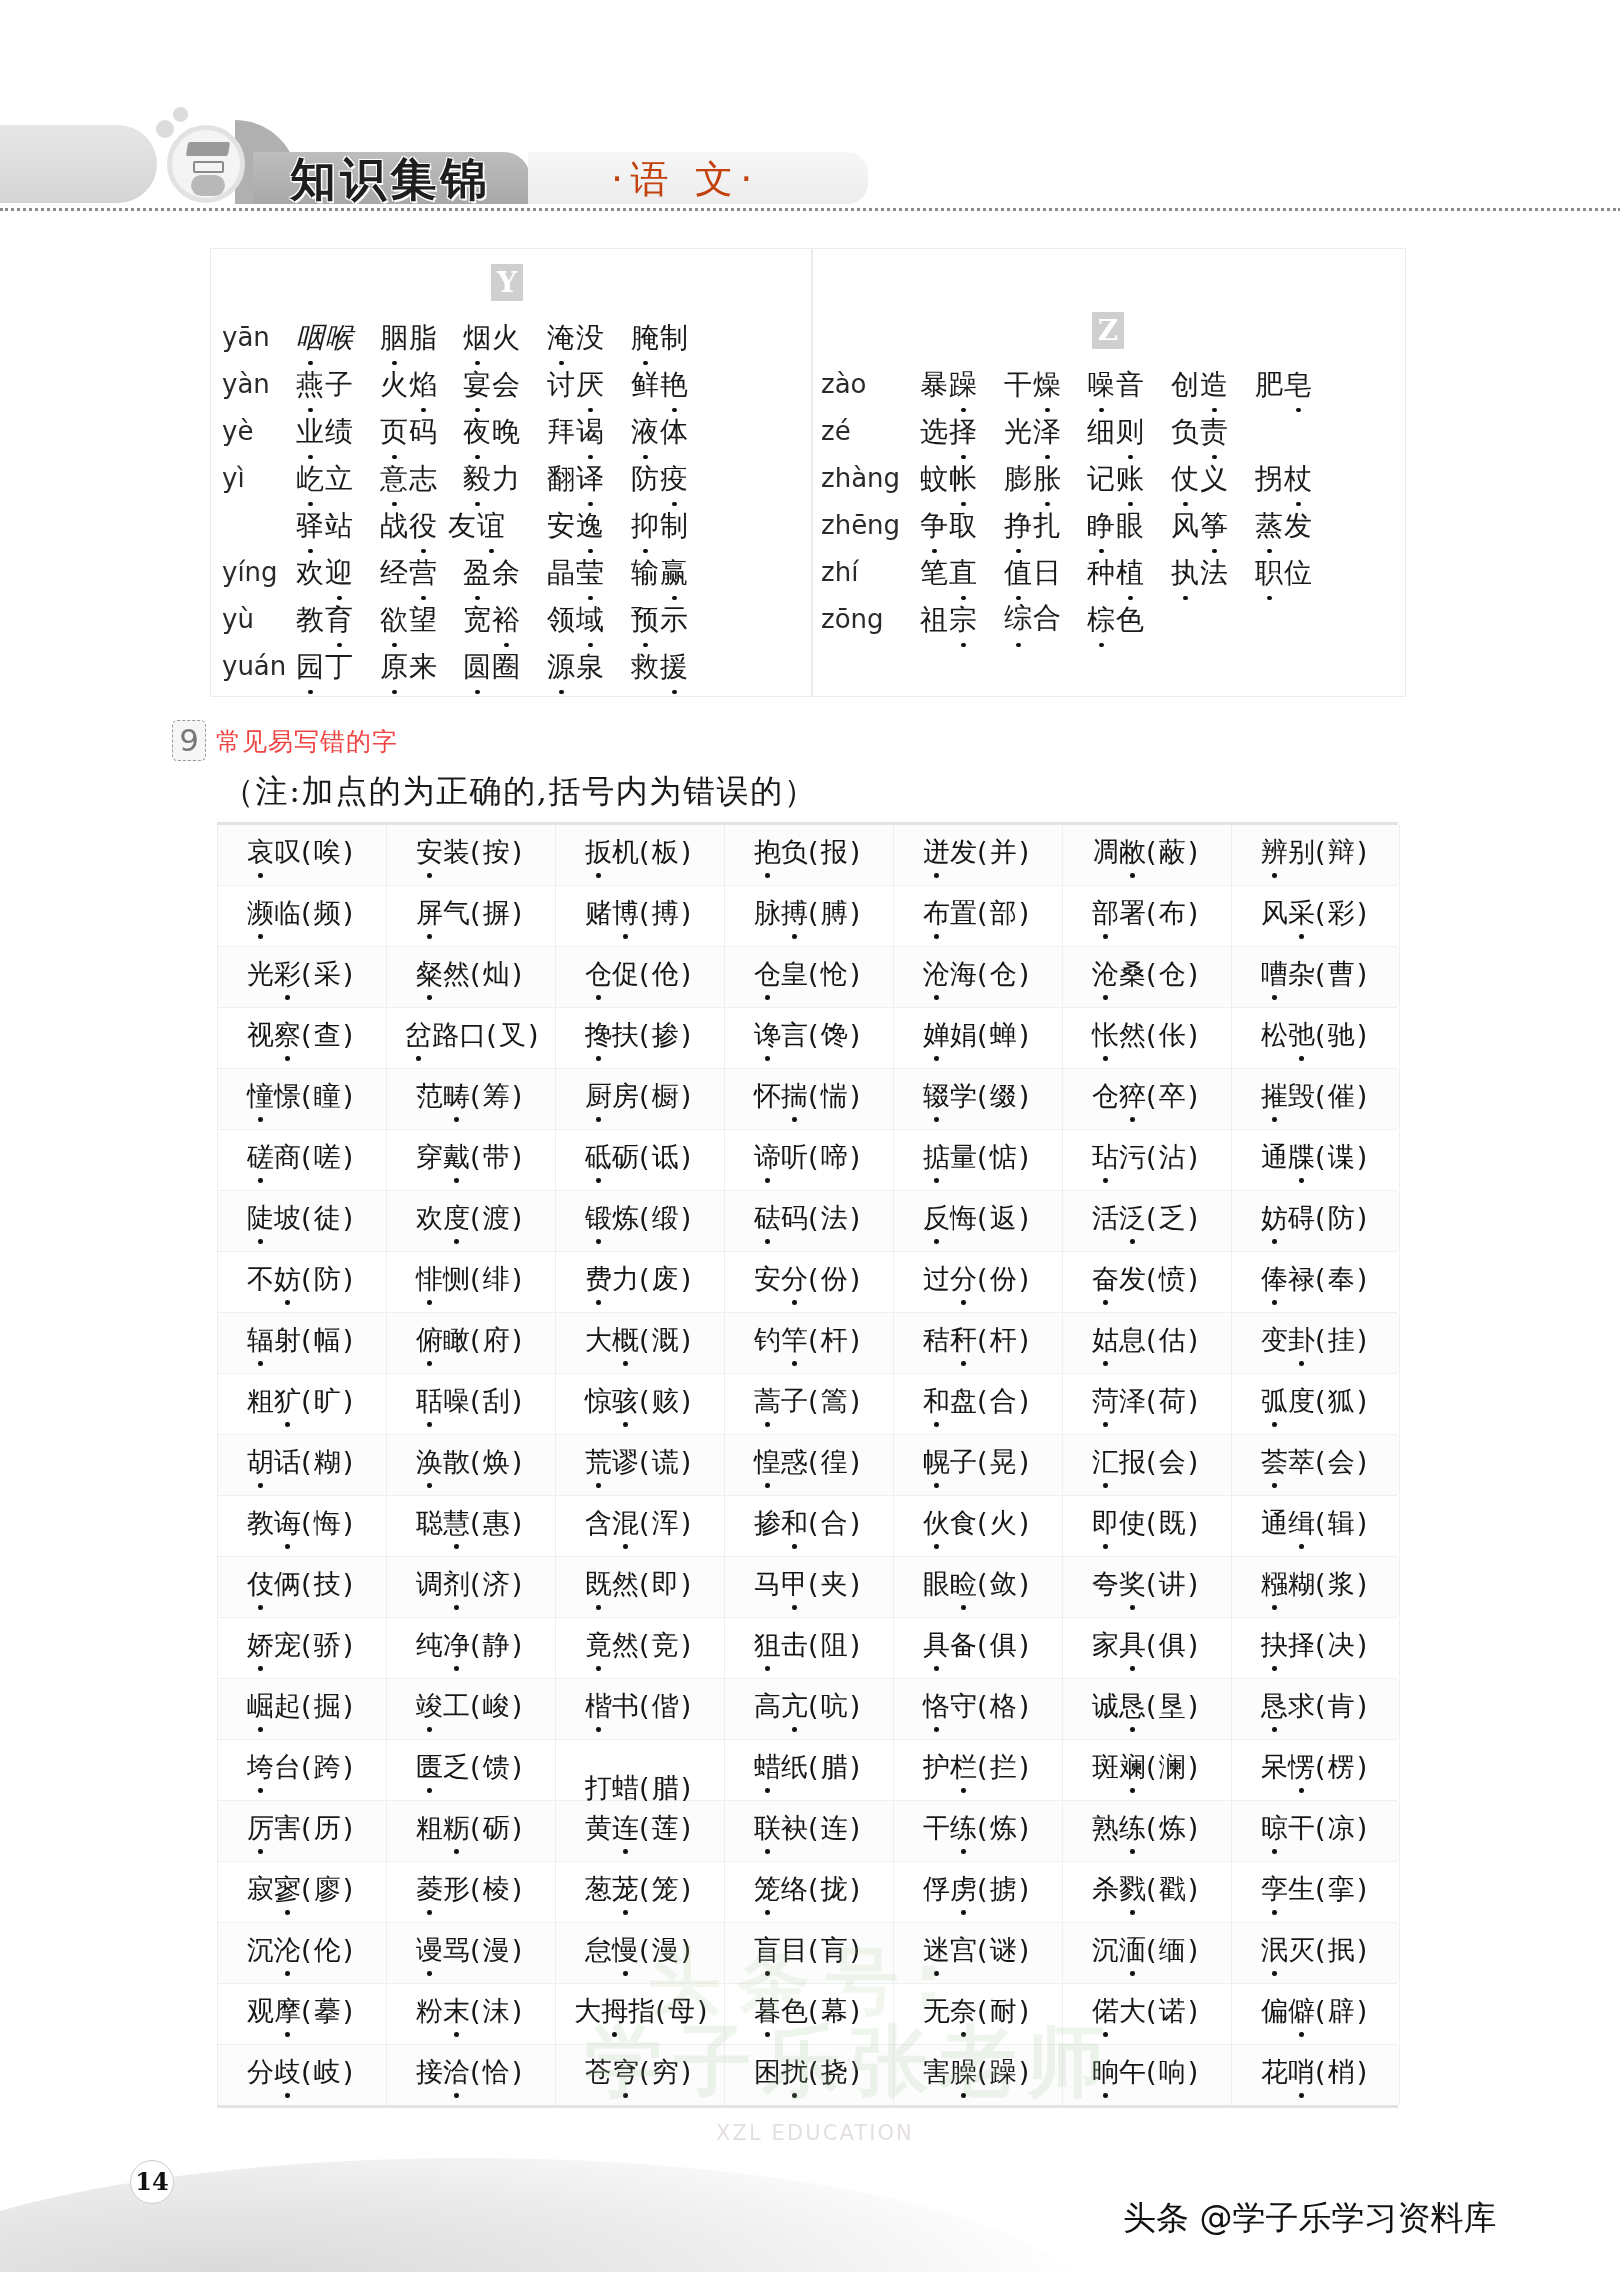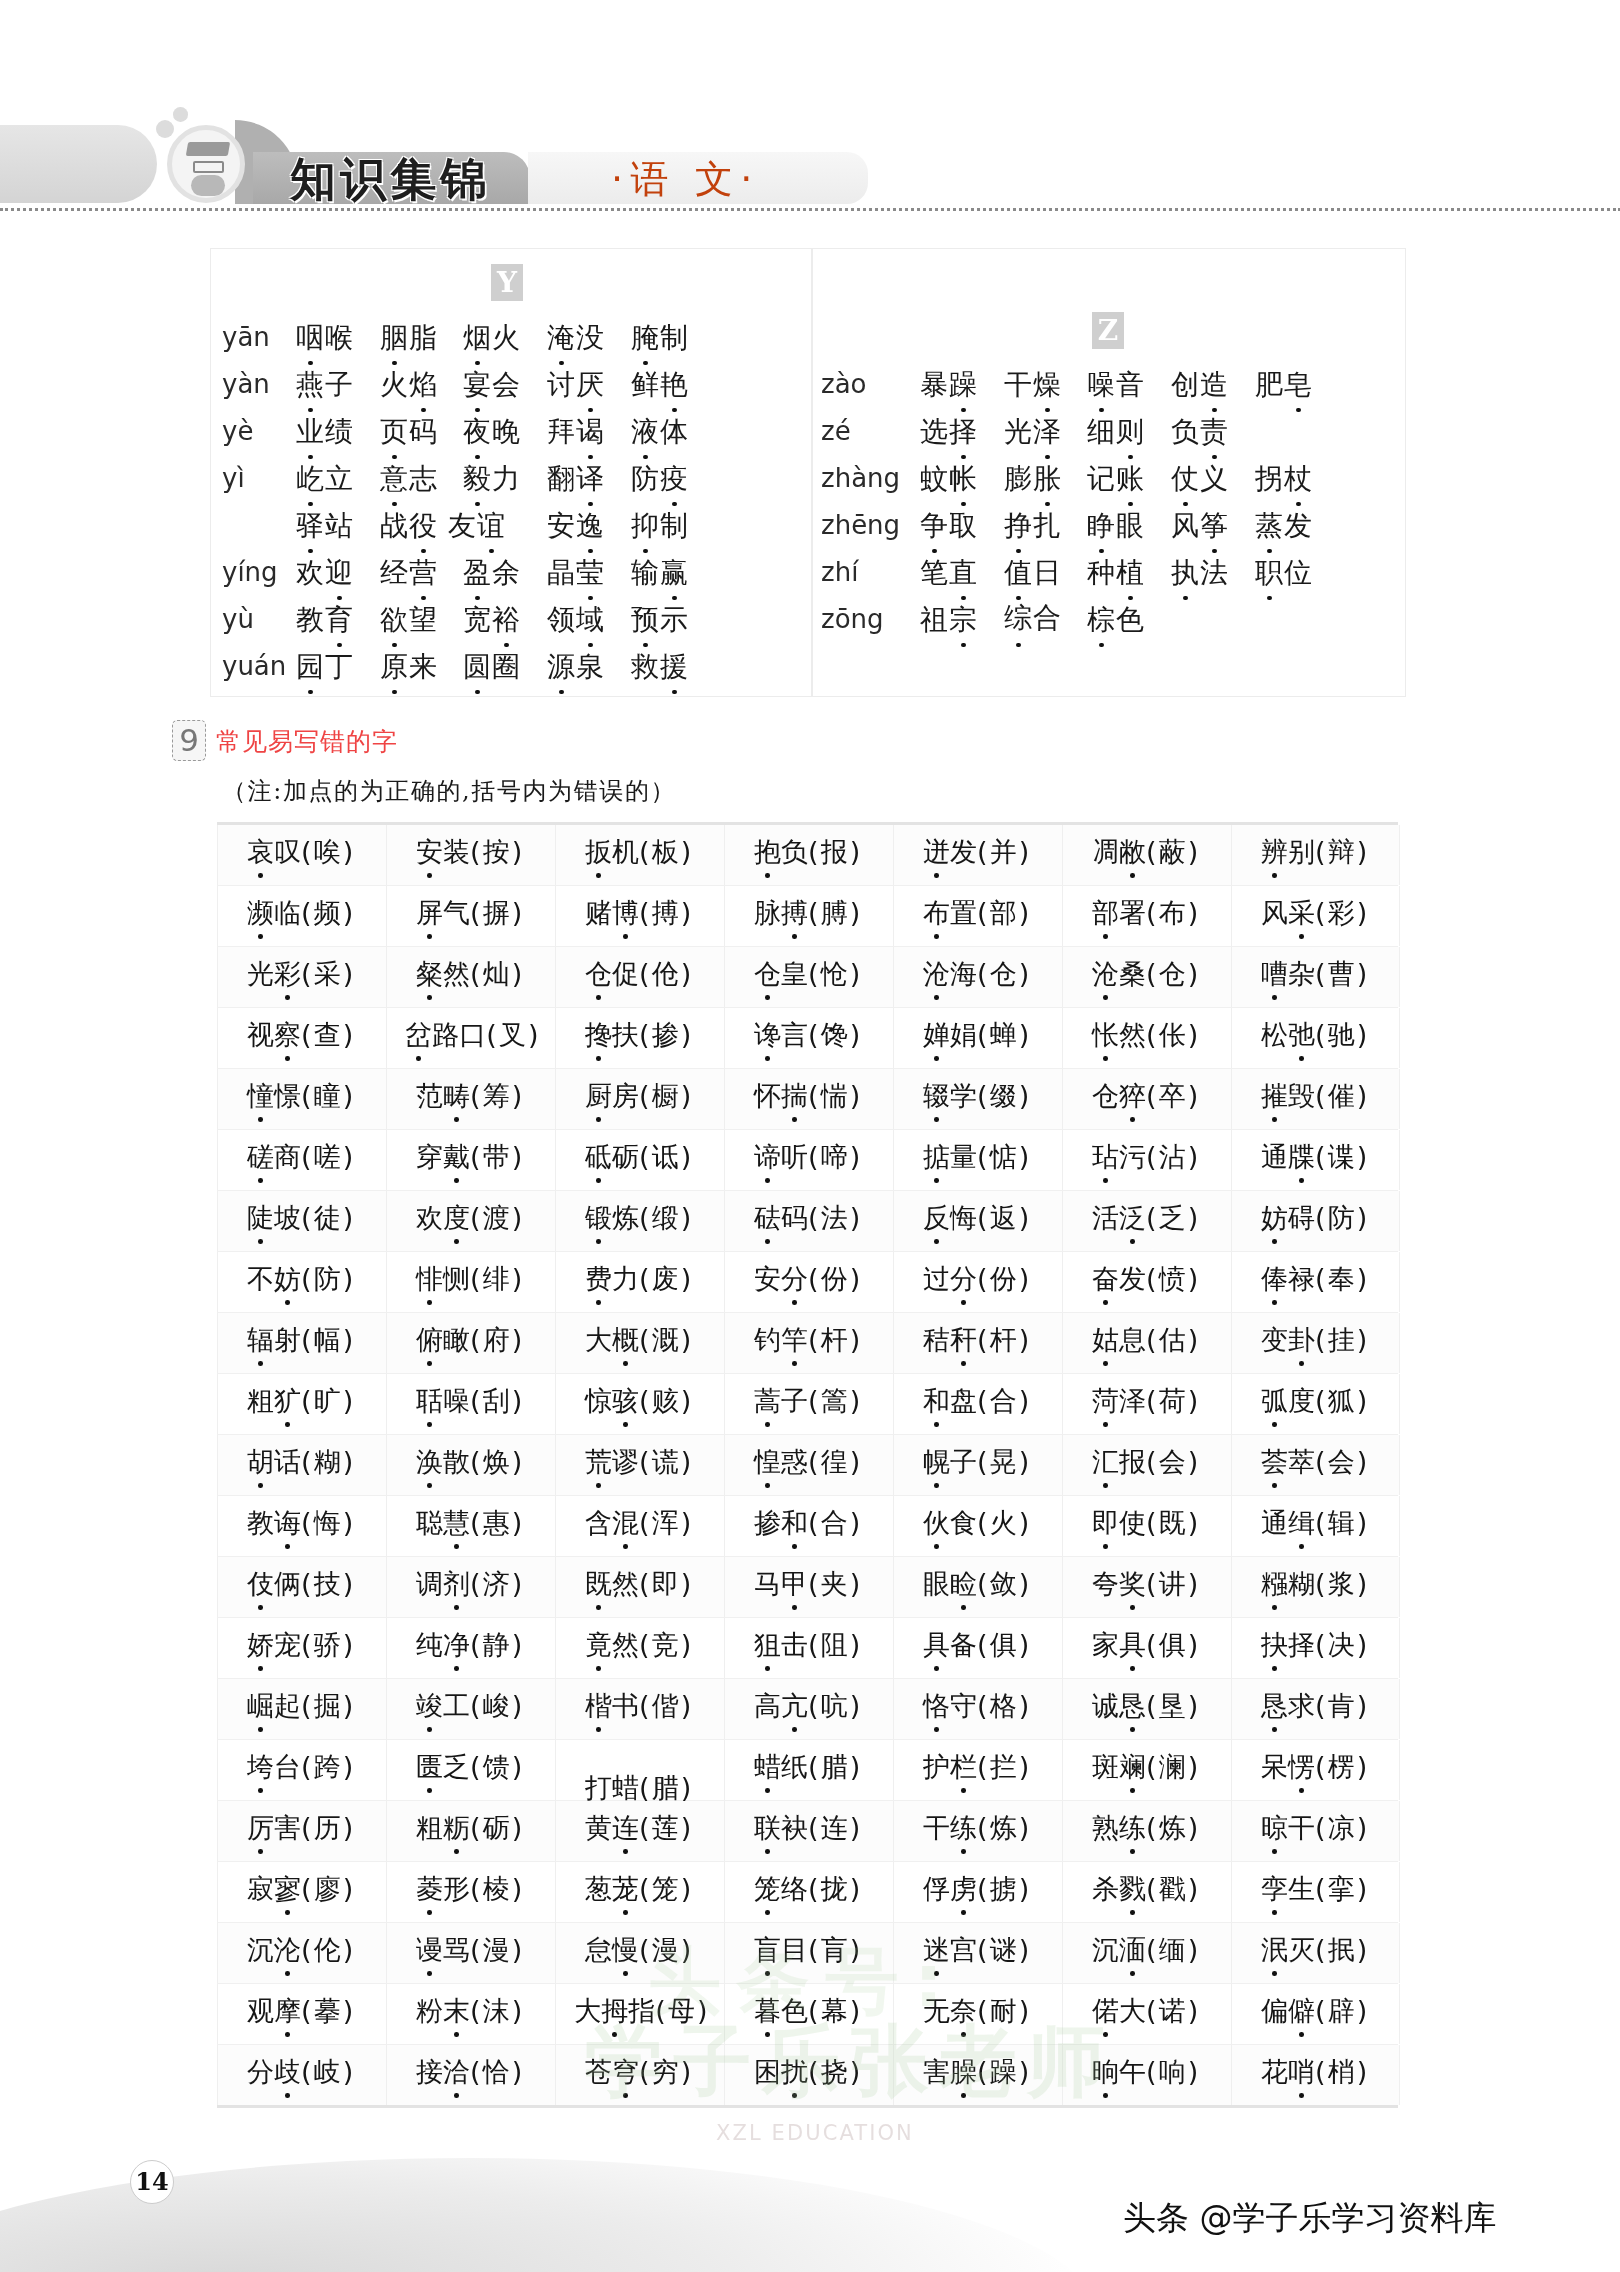--- a/index.html
+++ b/index.html
@@ -86,21 +86,21 @@
   
   .sec-num {
     position:absolute; left:172px; top:720px; width:34px; height:41px;
     border:1.6px dashed #9a9a9a; border-radius:5.2px; box-sizing:border-box;
     background:#f6f6f6; color:#777; font-size:31px; line-height:38px; text-align:center;
   }
   .sec-title {
     position:absolute; left:216px; top:721px; font-size:25px; color:#ef4444; line-height:42px; letter-spacing:1px;
   }
   .sec-note {
-    position:absolute; left:222px; top:773px; font-size:24px; color:#1a1a1a; line-height:37px;
+    position:absolute; left:222px; top:773px; font-size:32px; color:#1a1a1a; line-height:37px;
     font-family:"DejaVu Serif","Liberation Serif",serif; letter-spacing:1.6px;
   }
 
   
   .err-table {
     position:absolute; left:217px; top:822px; width:1181px;
     border-top:3.1px solid #e3e3e3; border-bottom:3.1px solid #e3e3e3;
   }
   .err-row { display:flex; height:60px; border-bottom:1px solid #f0f0f0; }
   .err-row:last-child { border-bottom:none; }
@@ -160,21 +160,21 @@
 <div class="subject-text">·语 文·</div>
 <div class="header-rule"></div>
 
 <div class="pinyin-box"></div>
 <div class="pinyin-divider"></div>
 <div class="letter-badge" style="left:491px;top:264px;">Y</div>
 <div class="letter-badge" style="left:1092px;top:312px;">Z</div>
 <div class="py-col" id="col-Y" style="left:222px;top:319px;">
     <div class="py-row" style="top: 0px;">
       <span class="py-label">yān</span>
-      <span class="py-word" style="left: 74px;"><span class="ch dot">咽</span><span class="ch">喉</span></span>
+      <span class="py-word" style="left: 74px; font-style: italic;"><span class="ch dot">咽</span><span class="ch">喉</span></span>
       <span class="py-word" style="left: 158px;"><span class="ch dot">胭</span><span class="ch">脂</span></span>
       <span class="py-word" style="left: 241px;"><span class="ch dot">烟</span><span class="ch">火</span></span>
       <span class="py-word" style="left: 325px;"><span class="ch dot">淹</span><span class="ch">没</span></span>
       <span class="py-word" style="left: 409px;"><span class="ch dot">腌</span><span class="ch">制</span></span>
     </div>
     <div class="py-row" style="top: 47px;">
       <span class="py-label">yàn</span>
       <span class="py-word" style="left: 74px;"><span class="ch dot">燕</span><span class="ch">子</span></span>
       <span class="py-word" style="left: 158px;"><span class="ch">火</span><span class="ch dot">焰</span></span>
       <span class="py-word" style="left: 241px;"><span class="ch dot">宴</span><span class="ch">会</span></span>

